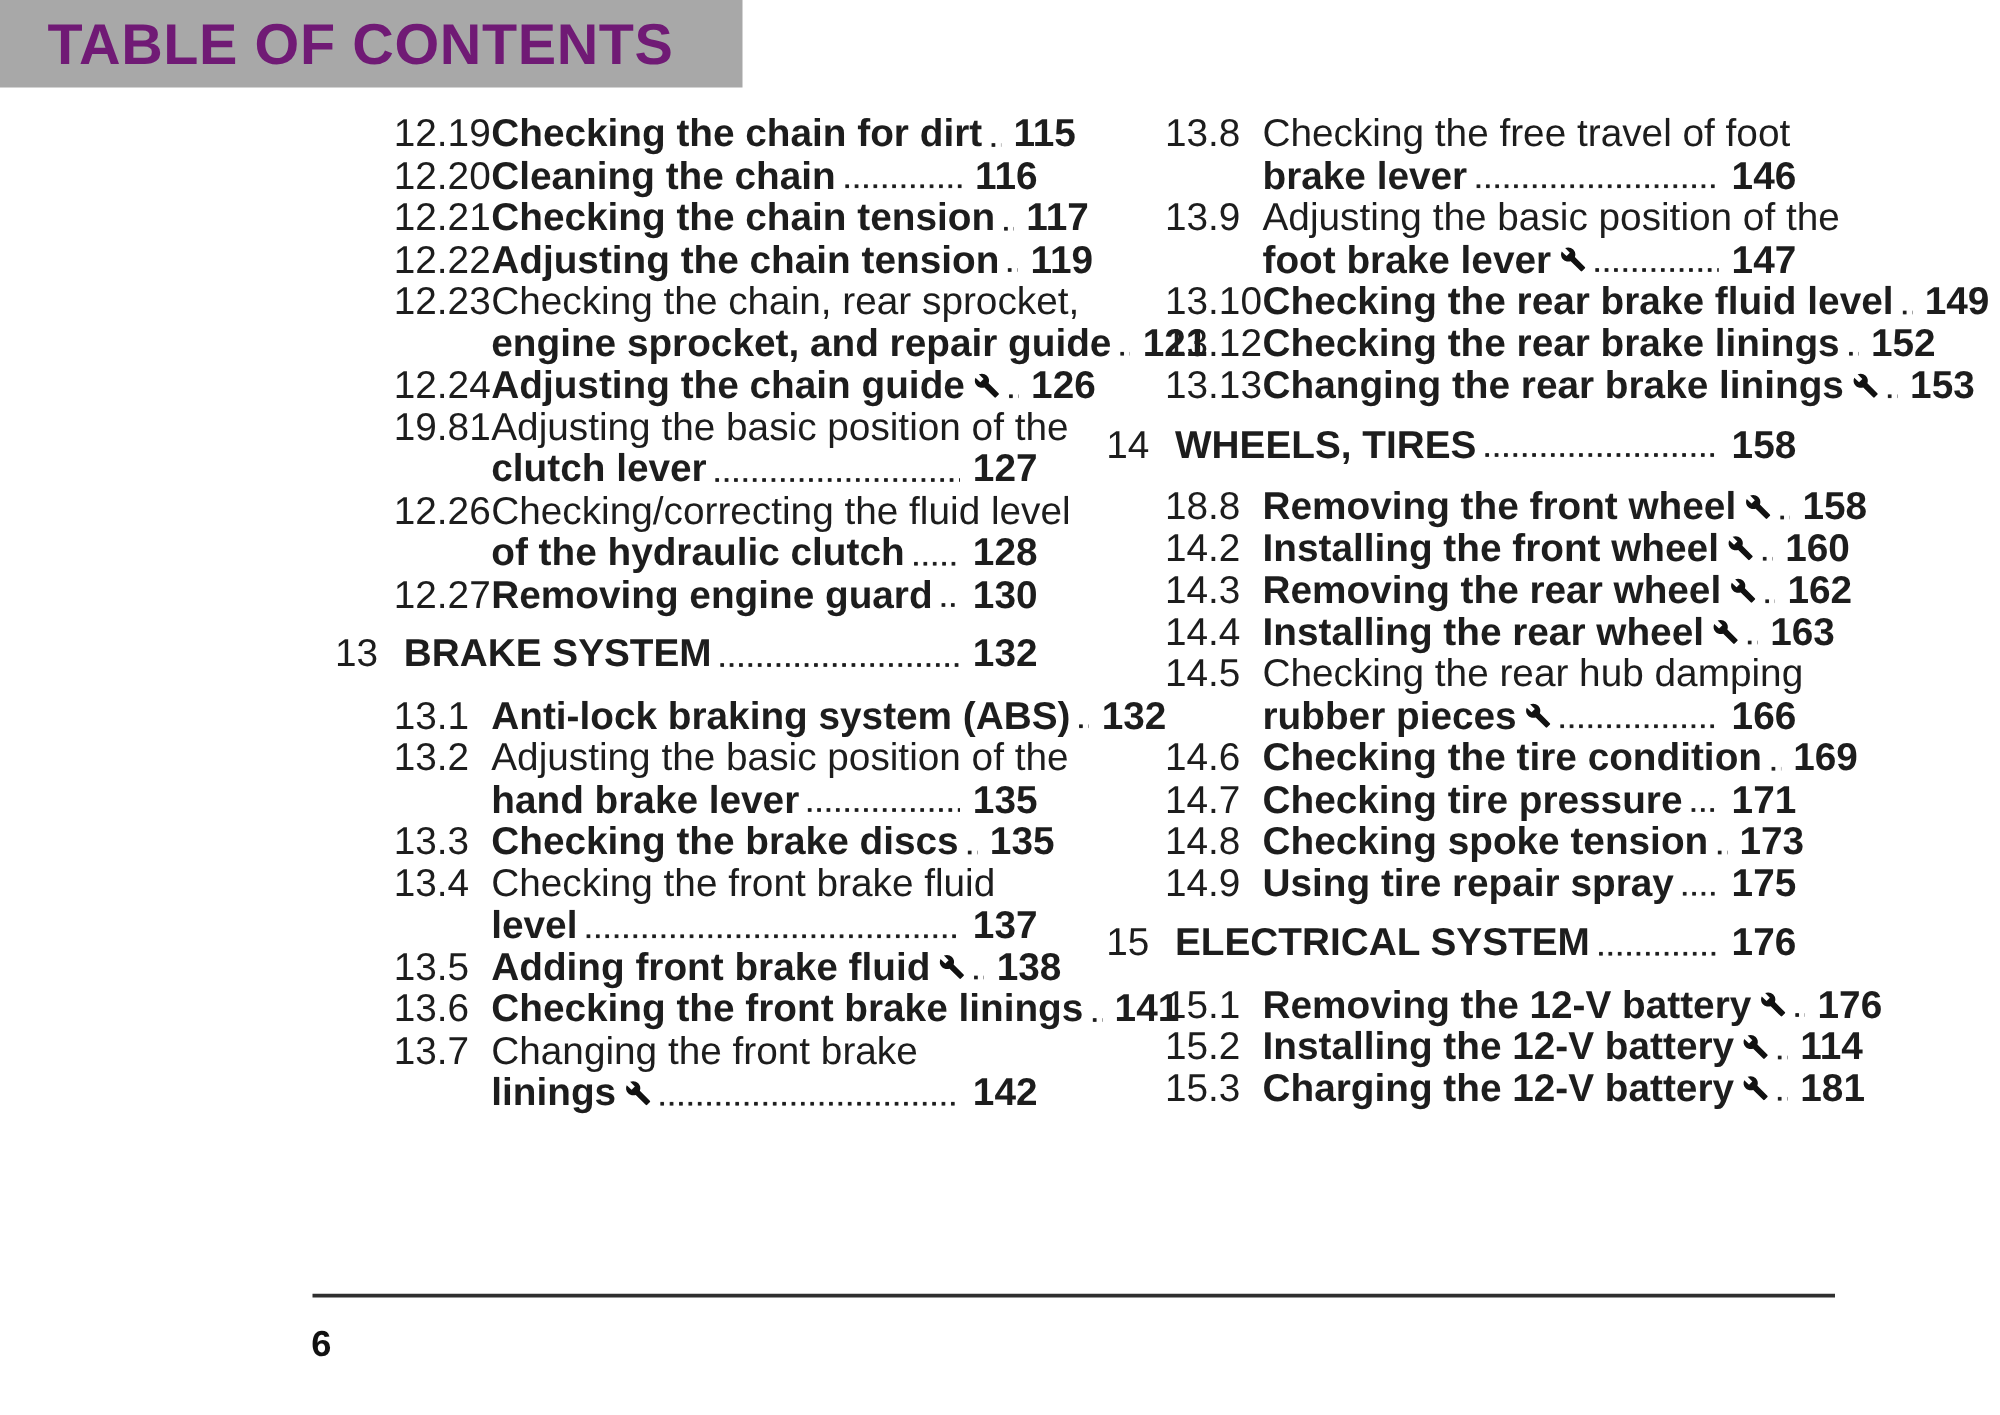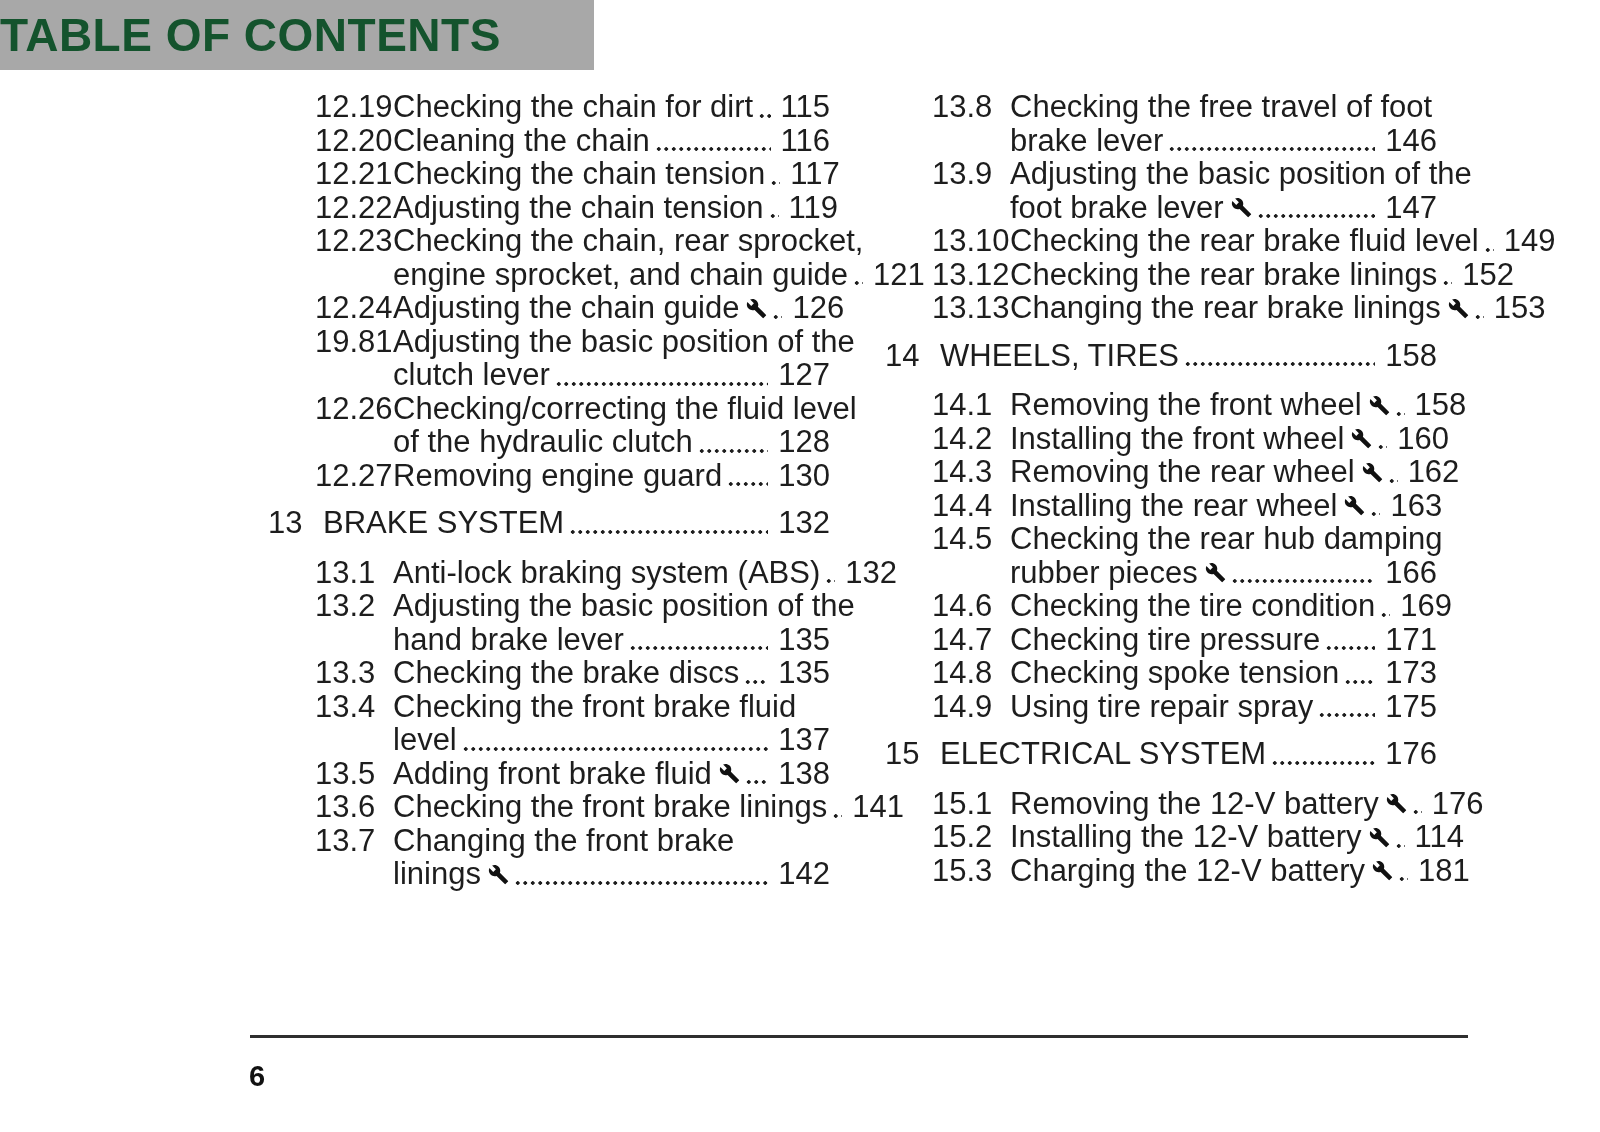--- a/index.html
+++ b/index.html
@@ -15,41 +15,42 @@
     position: absolute;
     left: 0; top: 0;
     width: 594px; height: 70px;
     background: #a8a8a8;
     display: flex;
     align-items: center;
   }
   .page-title {
     font-size: 46px;
     font-weight: bold;
-    color: #14532d;
+    color: #701a75;
+    padding-left: 38px;
     letter-spacing: 0.5px;
     white-space: nowrap;
   }
   .toc {
     position: absolute;
     left: 268px;
     top: 90px;
     display: flex;
     gap: 55px;
     font-size: 31px;
     line-height: 33.5px;
   }
   .col { flex: 0 0 562px; width: 562px; }
   .col.col-right { flex: 0 0 552px; width: 552px; }
 
   .entry { display: flex; padding-left: 47px; }
   .num { flex: 0 0 78px; white-space: nowrap; }
   .content { flex: 1; min-width: 0; }
   .line { white-space: nowrap; }
-  .lastline { display: flex; align-items: baseline; }
+  .lastline { display: flex; align-items: baseline; font-weight: bold; }
   .ltext { flex: 0 0 auto; white-space: nowrap; }
   .leader {
     flex: 1 1 auto;
     min-width: 10px;
     height: 6px;
     align-self: flex-end;
     margin: 0 10px 5px 5px;
     background-image: radial-gradient(circle, #1d1d1d 1.55px, transparent 1.9px);
     background-size: 7.5px 6px;
     background-repeat: repeat-x;
@@ -131,21 +132,21 @@
             <span class="leader"></span>
             <span class="page">119</span>
           </div>
         </div>
       </div>
       <div class="entry">
         <span class="num">12.23</span>
         <div class="content">
           <div class="line">Checking the chain, rear sprocket,</div>
           <div class="line lastline">
-            <span class="ltext">engine sprocket, and chain guide</span>
+            <span class="ltext">engine sprocket, and repair guide</span>
             <span class="leader"></span>
             <span class="page">121</span>
           </div>
         </div>
       </div>
       <div class="entry">
         <span class="num">12.24</span>
         <div class="content">
           <div class="line lastline">
             <span class="ltext">Adjusting the chain guide</span>
@@ -341,21 +342,21 @@
       <div class="section">
         <div class="sec-head">
           <span class="sec-num">14</span>
           <div class="line lastline">
             <span class="ltext">WHEELS, TIRES</span>
             <span class="leader"></span>
             <span class="page">158</span>
           </div>
         </div>
         <div class="entry">
-          <span class="num">14.1</span>
+          <span class="num">18.8</span>
           <div class="content">
             <div class="line lastline">
               <span class="ltext">Removing the front wheel</span>
               <svg viewBox="0 0 24 24" class="wrench">
                 <path d="M22.7 19l-9.1-9.1c.9-2.3.4-5-1.5-6.9-2-2-5-2.4-7.4-1.3L9 6 6 9 1.6 4.7C.4 7.1.9 10.1 2.9 12.1c1.9 1.9 4.6 2.4 6.9 1.5l9.1 9.1c.4.4 1 .4 1.4 0l2.3-2.3c.5-.4.5-1.1.1-1.4z"></path>
               </svg>
               <span class="leader"></span>
               <span class="page">158</span>
             </div>
           </div>

